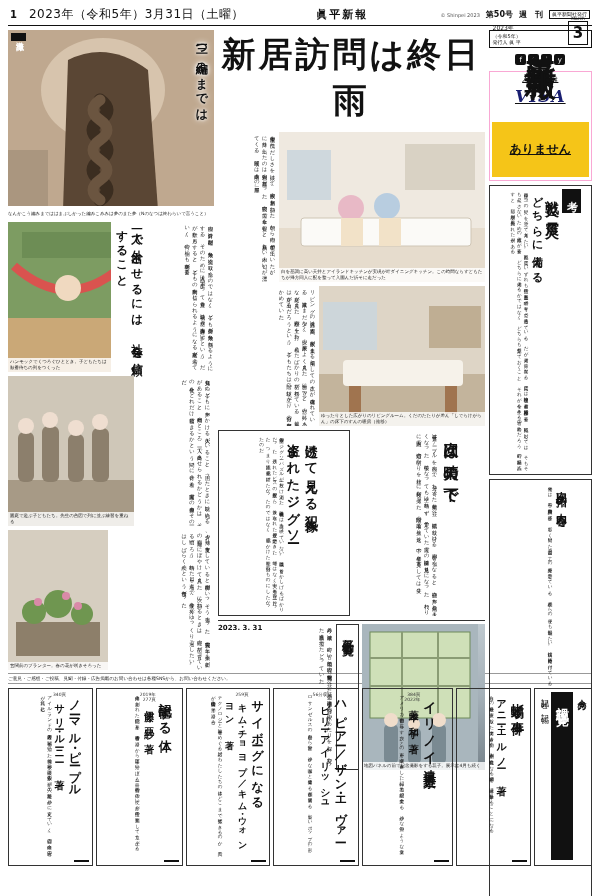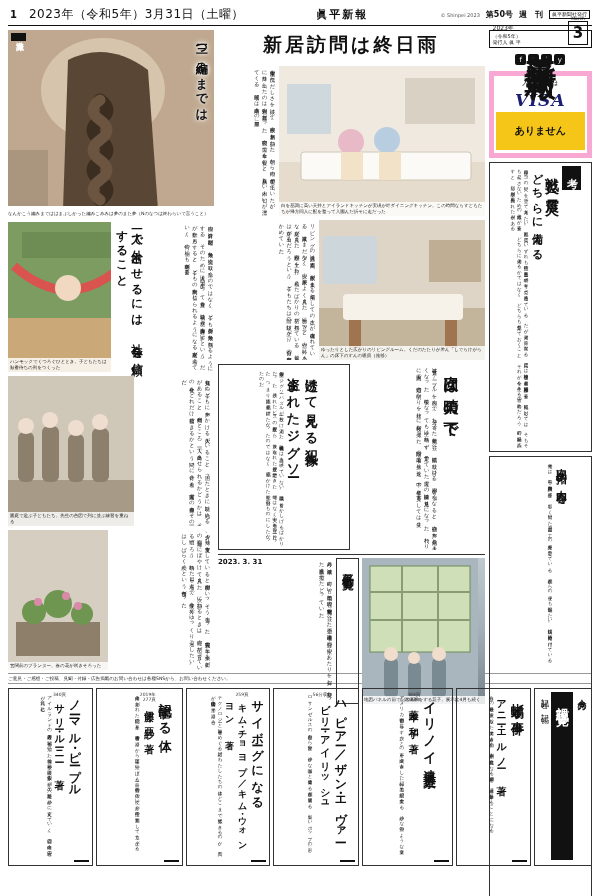--- a/index.html
+++ b/index.html
@@ -62,21 +62,21 @@
   .vtext.small { font-size: 4.6px; line-height: 1.45; }
 
   .vhead {
     writing-mode: vertical-rl; text-orientation: upright;
     font-family: "DejaVu Serif", "Liberation Serif", serif;
     font-weight: bold; letter-spacing: 2px; color: #111;
   }
 
   .big-head {
     text-align: center; font-family: Liberation Mono, monospace;
-    font-size: 19px; font-weight: bold; letter-spacing: 3px; color: #111;
+    font-size: 34px; font-weight: bold; letter-spacing: 3px; color: #111;
     padding: 2px 0 4px 0;
   }
 
   
   .logo-box {
     border: 1px solid #111; height: 196px; position: relative;
     display: flex; align-items: center; justify-content: center;
     background: #fff;
   }
   .logo-kanji {
@@ -90,25 +90,25 @@
     font-size: 5px; padding: 0 3px;
   }
   .logo-month {
     border: 1px solid #111; width: 20px; height: 24px;
     display: flex; align-items: center; justify-content: center;
     font-size: 15px; font-weight: bold;
   }
   .social-row { display: flex; gap: 2px; justify-content: center; padding: 2px 0; }
   .sq { width: 11px; height: 11px; background: #111; color: #fff;
         font-size: 7px; display: flex; align-items: center; justify-content: center; border-radius: 2px; }
-  .visa-box { border: 5px solid #f9a8d4; padding: 3px 2px; text-align: center; }
+  .visa-box { border: 1px solid #f9a8d4; padding: 3px 2px; text-align: center; text-decoration: underline; }
   .visa-top { font-size: 6px; margin-bottom: 2px; }
   .visa-logo { font-family: "DejaVu Serif","Liberation Serif",serif;
     font-size: 17px; font-weight: bold; font-style: italic; color: #1a1f71; letter-spacing: 1px; }
-  .visa-bar { background: #f5c518; font-size: 10px; font-weight: bold; padding: 12px 0; margin-top: 2px; }
+  .visa-bar { background: #f5c518; font-size: 12px; font-weight: bold; padding: 19px 0; margin-top: 16px; }
 
   
   .boxed { border: 1px solid #333; padding: 3px; display: flex; }
 
   
   .books { display: flex; gap: 3px; margin-top: 4px; height: 178px; }
   .book { border: 1px solid #333; padding: 3px; position: relative; display: flex; }
   .book-meta { font-size: 4.5px; color: #333; }
   .price-tag {
     position: absolute; right: 3px; bottom: 3px; background:#111; color:#fff;

